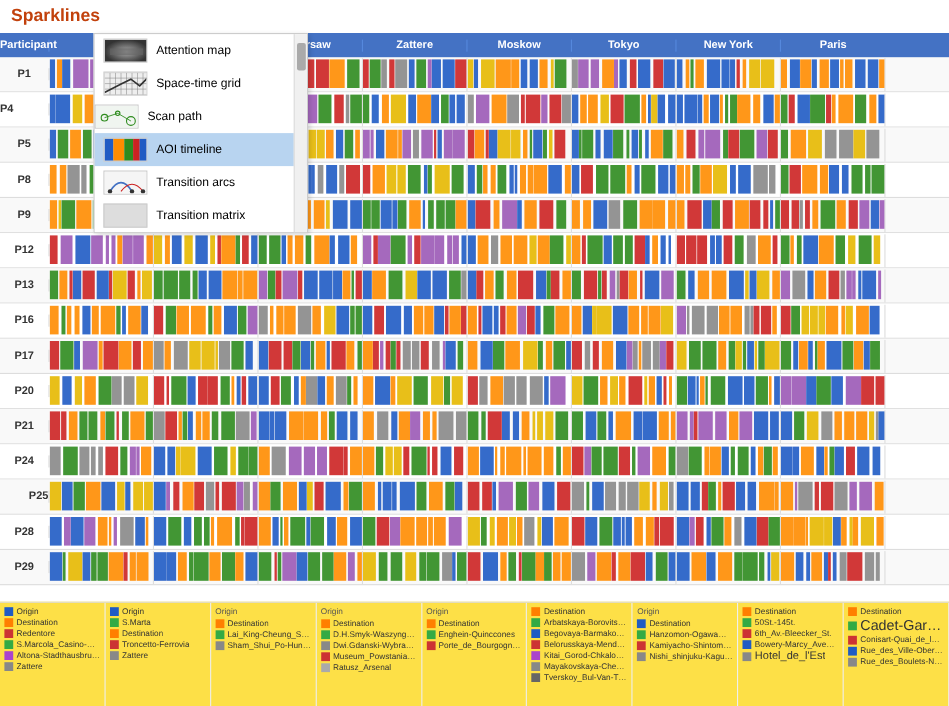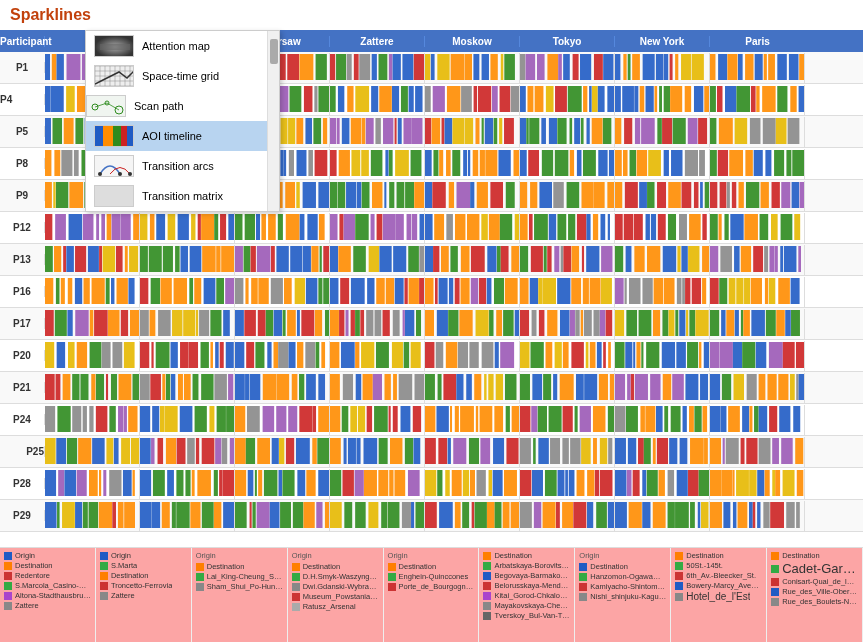--- a/index.html
+++ b/index.html
@@ -1501,21 +1501,21 @@
               <rect x="42.8033835787334" y="1" width="2.4647542602533368" height="26" fill="#cc2222" opacity="0.9"></rect>
               <rect x="47.109396236042826" y="1" width="3.3634004428431856" height="26" fill="#1f5bc4" opacity="0.9"></rect>
               <rect x="53.35640333414926" y="1" width="6.299753727461154" height="26" fill="#888" opacity="0.9"></rect>
               <rect x="60.18927986924288" y="1" width="13.797486918931241" height="26" fill="#cc2222" opacity="0.9"></rect>
               <rect x="76.24229909205863" y="1" width="8.46181262714365" height="26" fill="#888" opacity="0.9"></rect>
               <rect x="86.12369130577979" y="1" width="3.6760067068217337" height="26" fill="#888" opacity="0.9"></rect>
             </svg></div>
         </div>
       </div>
 
-    <div style="position:absolute;bottom:0;left:0;right:0;height:95px;background:#fca5a5;border-top:1px solid #ddd;display:flex;font-size:8px;overflow:hidden;" id="legend-area">
+    <div style="position:absolute;bottom:0;left:0;right:0;height:95px;background:#fde047;border-top:1px solid #ddd;display:flex;font-size:8px;overflow:hidden;" id="legend-area">
     <div style="flex: 1 1 0%; padding: 3px 4px; border-right: 1px solid rgb(238, 238, 238); overflow: hidden; min-width: 0px;">
           <div style="display: flex; align-items: center; margin-bottom: 1px;">
             <div style="width: 8px; height: 8px; min-width: 8px; background: rgb(31, 91, 196); margin-right: 3px; flex-shrink: 0;"></div>
             <span style="font-size: 7.5px; color: rgb(51, 51, 51); overflow: hidden; text-overflow: ellipsis; white-space: nowrap;">Origin</span>
           </div>
           <div style="display: flex; align-items: center; margin-bottom: 1px;">
             <div style="width: 8px; height: 8px; min-width: 8px; background: rgb(255, 127, 0); margin-right: 3px; flex-shrink: 0;"></div>
             <span style="font-size: 7.5px; color: rgb(51, 51, 51); overflow: hidden; text-overflow: ellipsis; white-space: nowrap;">Destination</span>
           </div>
           <div style="display: flex; align-items: center; margin-bottom: 1px;">

